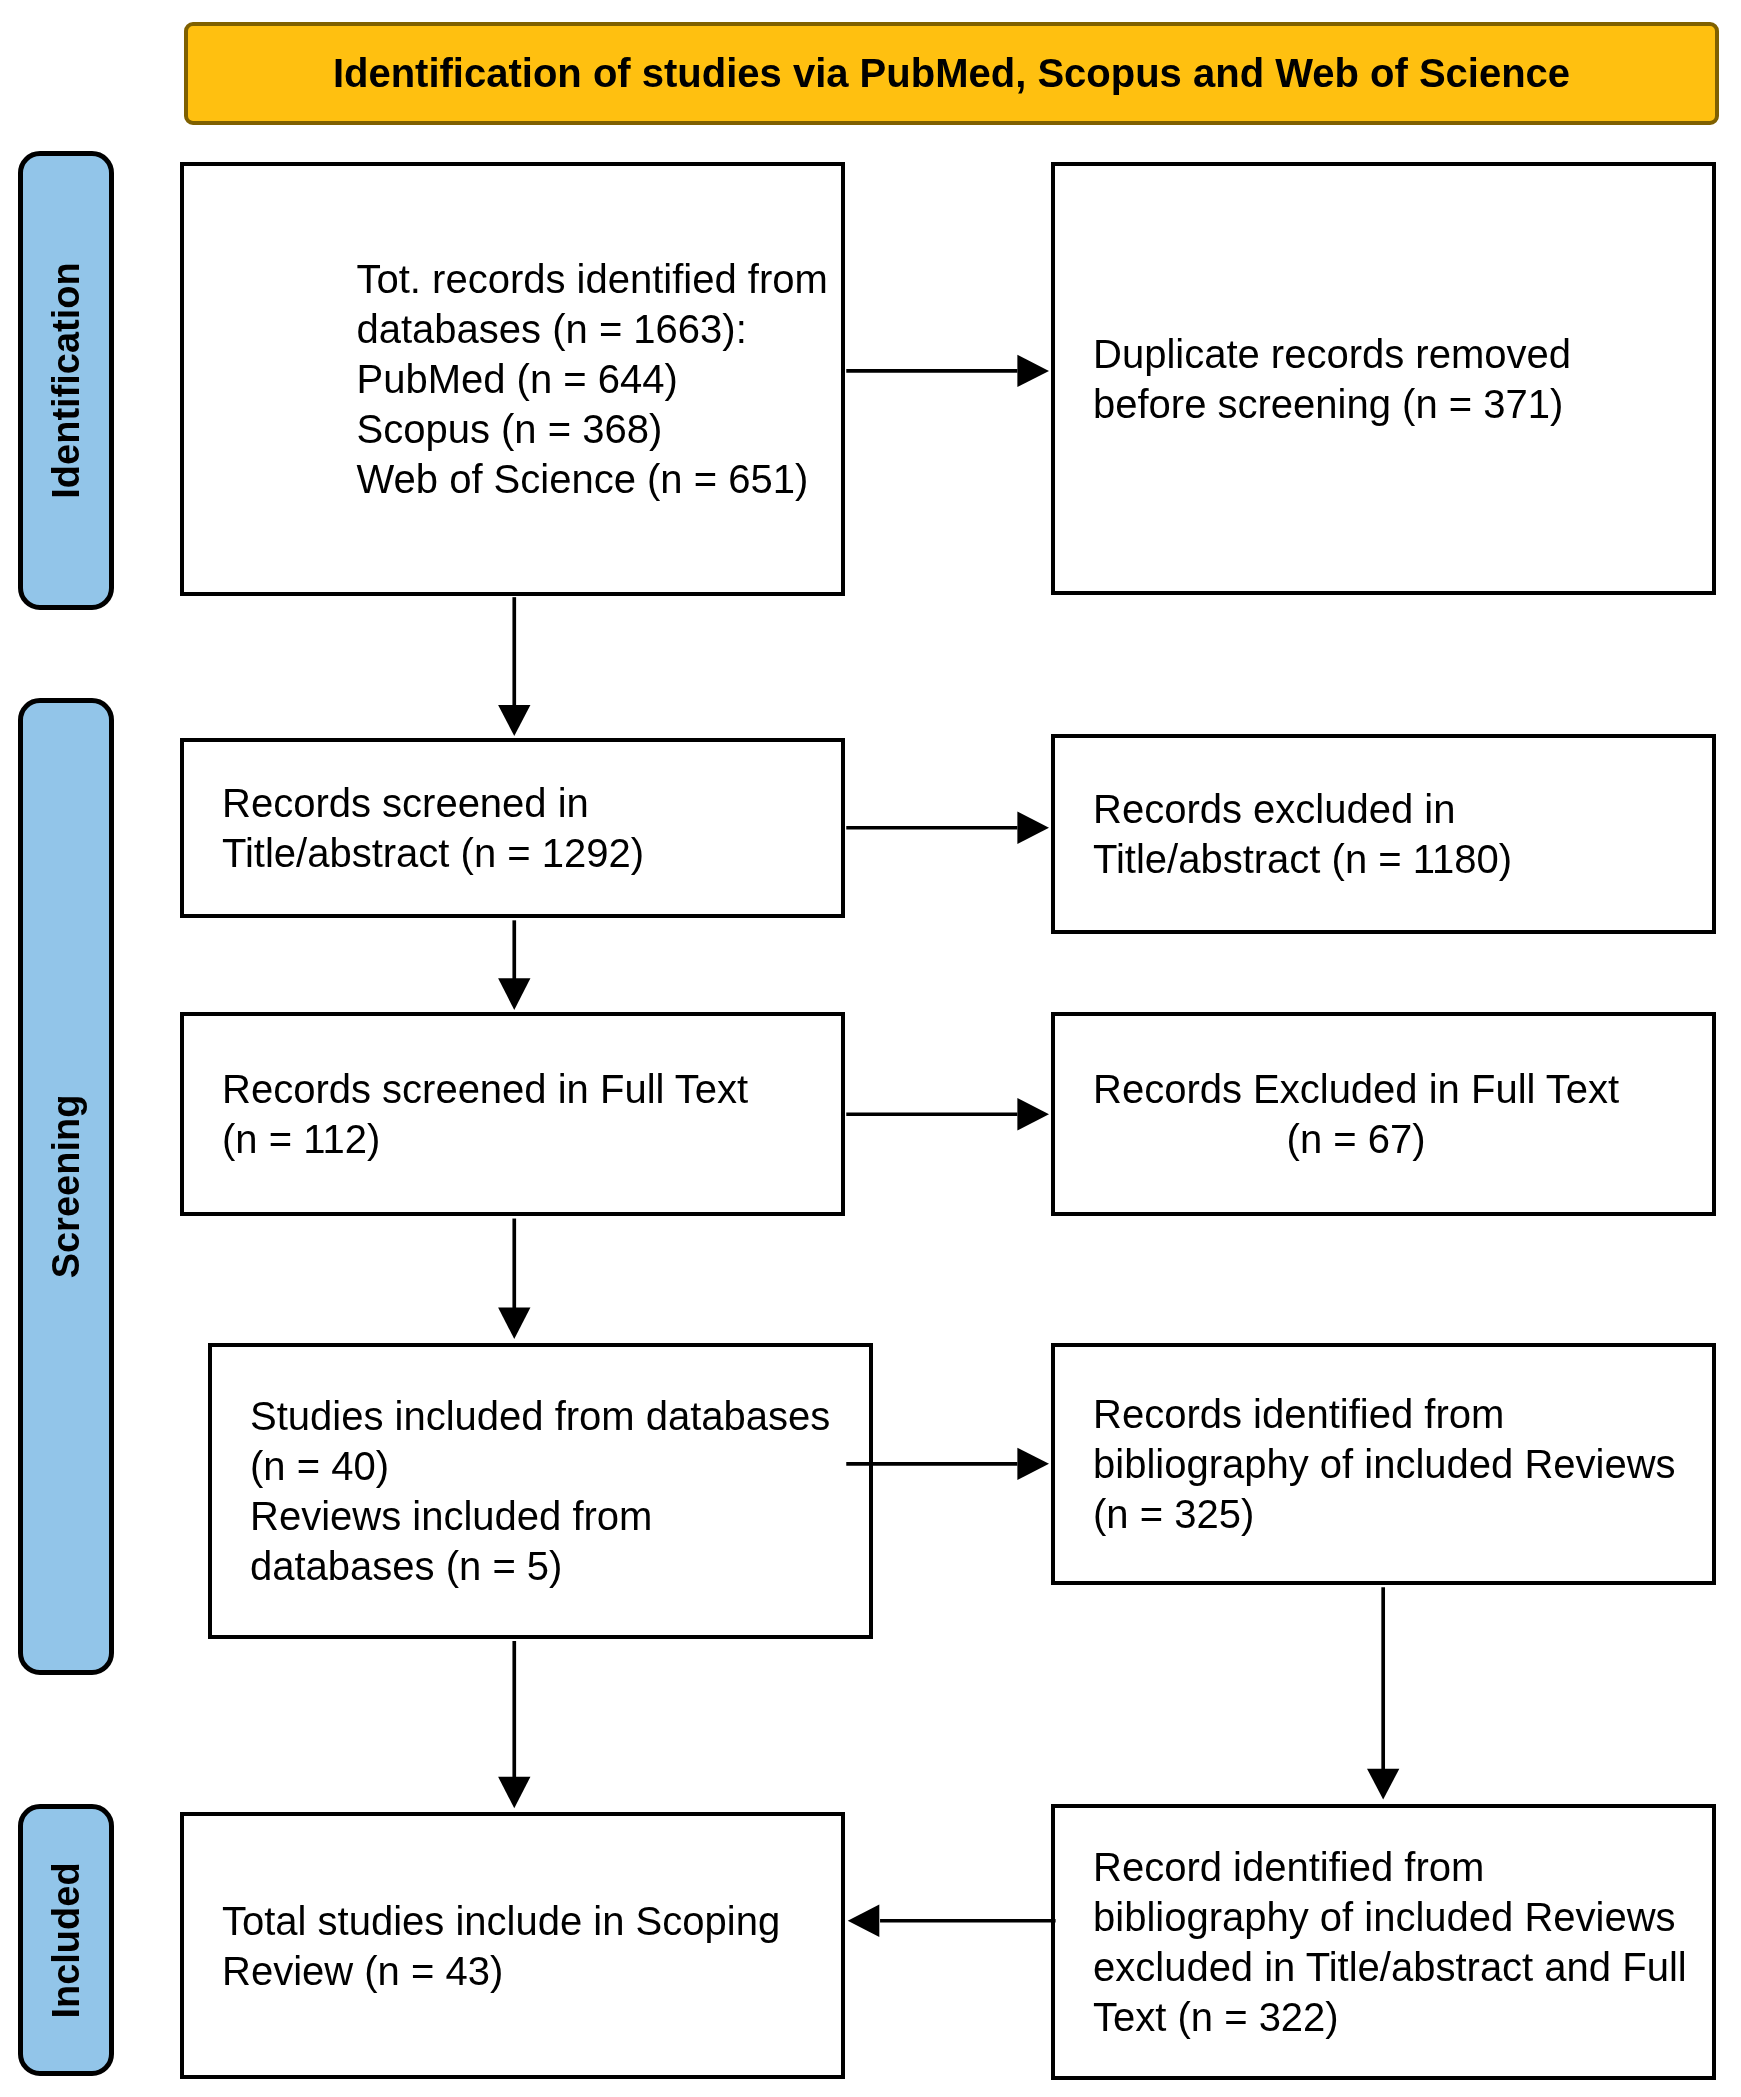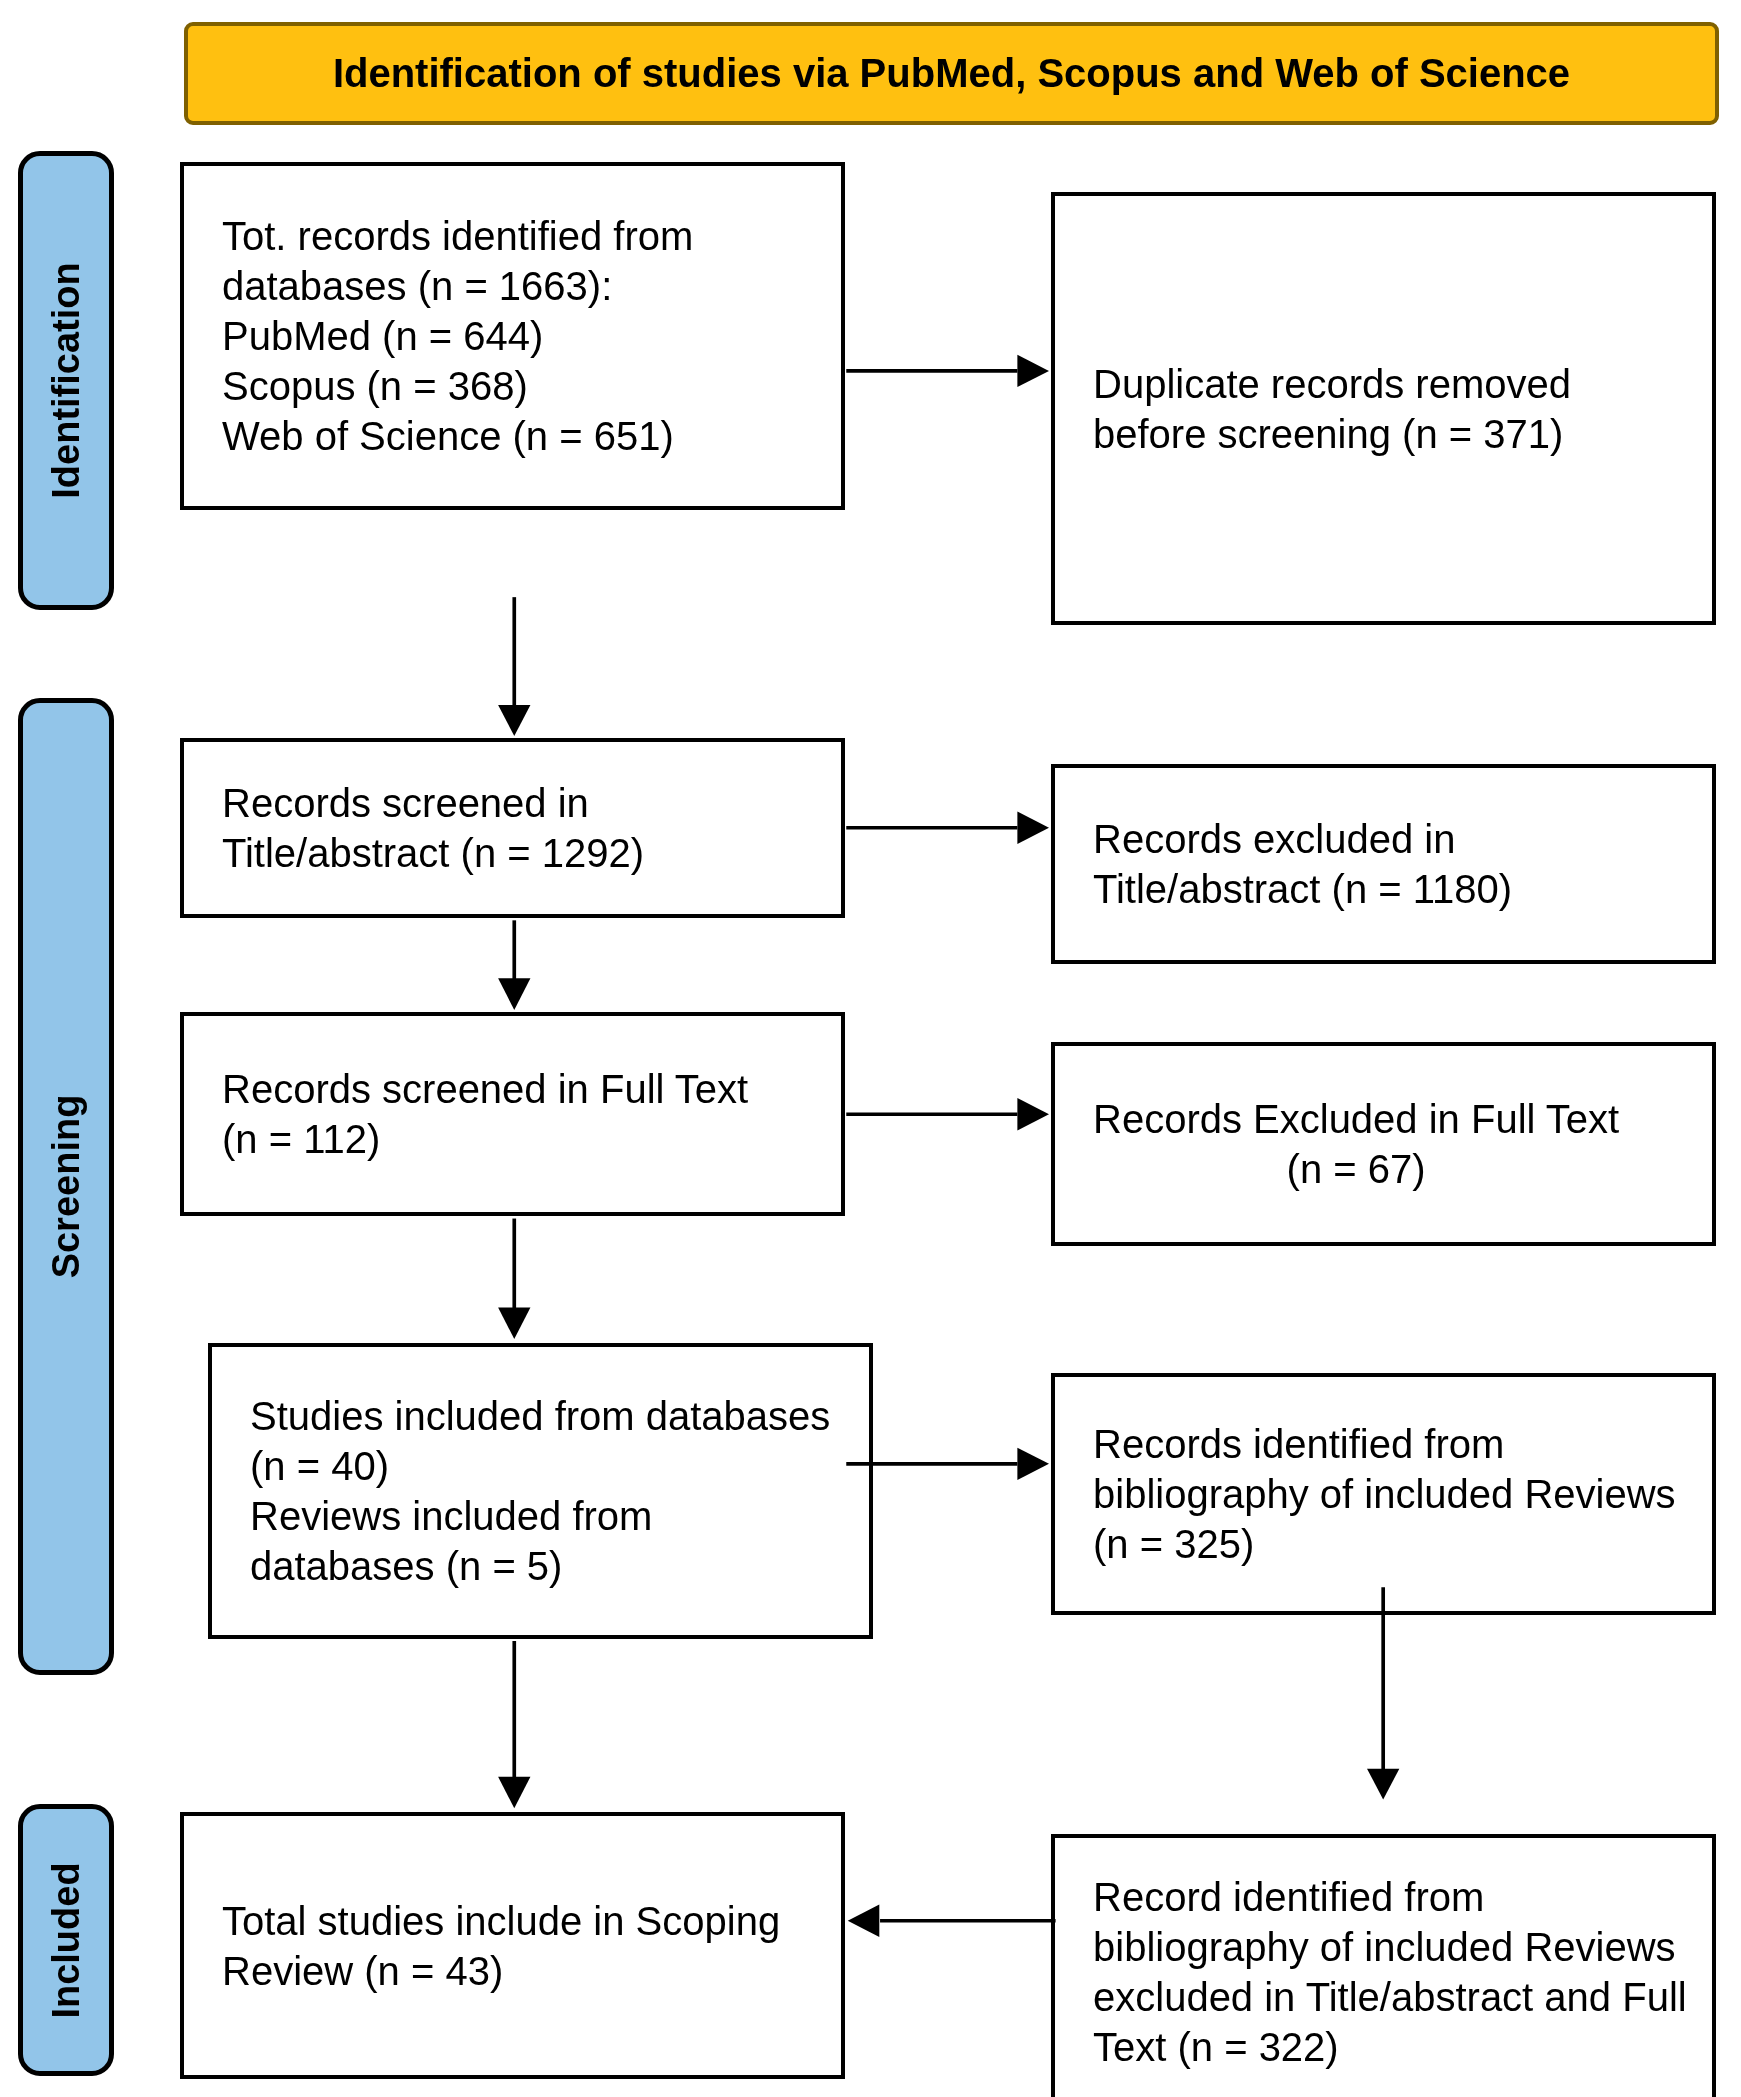--- a/index.html
+++ b/index.html
@@ -33,22 +33,22 @@
   .box {
     position:absolute; background:#fff;
     border:4.4px solid var(--box-border,#000); box-sizing:border-box;
     display:flex; align-items:center;
   }
   .box .txt {
     padding-left:38px; padding-right:13.2px;
     font-size:40px; line-height:1.25; white-space:pre-line;
   }
   .col-left  { left:180px;  width:665px; }
-  .col-right { left:1051px; width:665px;margin-top:30px; }
-  #box-a { top:162px;  height:348px; }
+  .col-right { left:1051px; width:665px; }
+  #box-a { top:162px;  height:434px;justify-content:flex-end; }
   #box-b { top:162px;  height:433px; }
   #box-c { top:738px; height:180px; }
   #box-d { top:734px; height:200px; }
   #box-e { top:1012px; height:204px; }
   #box-f { top:1012px; height:204px;text-align:center; }
   #box-g { top:1343px; height:296px;margin-left:28px; }
   #box-h { top:1343px; height:242px; }
   #box-i { top:1812px; height:267px; }
   #box-j { top:1804px; height:276px; }
 

